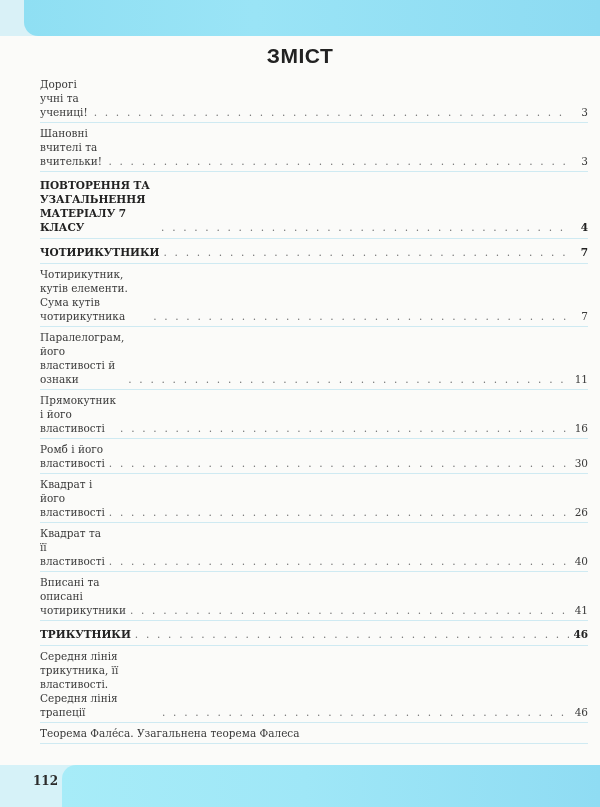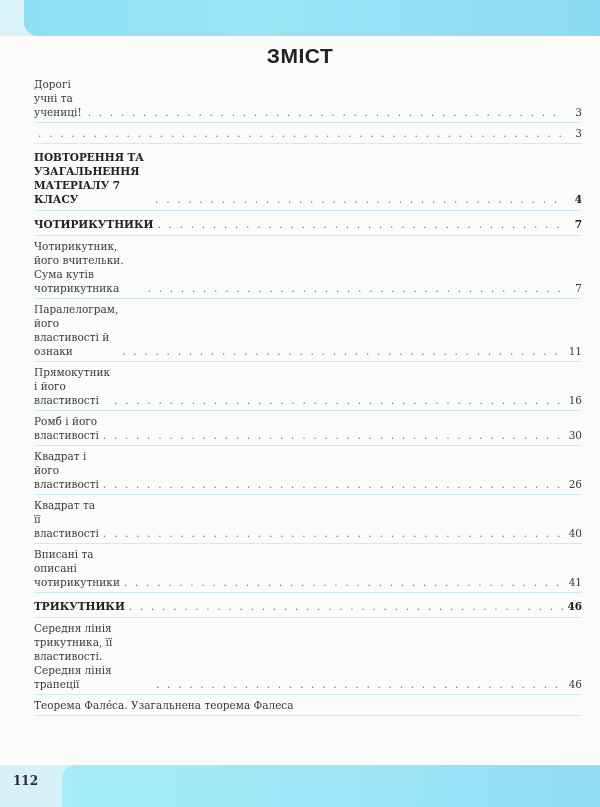--- a/index.html
+++ b/index.html
@@ -36,40 +36,40 @@
     }
     .bottom-banner-fill {
       position: absolute;
       left: 62px; top: 0;
       width: 538px; height: 42px;
       background: linear-gradient(90deg, #a7ecf8 0%, #9fe7f7 45%, #8fdcf3 100%);
       border-top-left-radius: 14px;
     }
     .page-number {
       position: absolute;
-      left: 13px; top: 774px;
+      left: 33px; top: 774px;
       font-family: "DejaVu Serif", "Liberation Serif", serif;
       font-weight: bold;
       font-size: 12px;
       color: #2b2b2b;
     }
     .page-title {
       position: absolute;
       left: 0; top: 44px;
       width: 600px;
       text-align: center;
       font-family: "Liberation Sans", "DejaVu Sans", sans-serif;
       font-weight: bold;
       font-size: 21px;
       letter-spacing: 0.5px;
       color: #222;
     }
     .toc {
       position: absolute;
-      left: 34px; top: 74px;
+      left: 40px; top: 74px;
       width: 548px;
     }
     .entry {
       display: flex;
       align-items: flex-end;
       font-size: 10.5px;
       line-height: 14px;
       padding: 3px 0 3px 0;
       border-bottom: 1px solid #cfeaf2;
       color: #3a3a3a;
@@ -116,35 +116,36 @@
 
 <div class="page-title">ЗМІСТ</div>
 
 <div class="toc">
   <div class="entry">
     <span class="title">Дорогі учні та учениці!</span>
     <span class="dots"></span>
     <span class="page">3</span>
   </div>
   <div class="entry">
+    <span class="title">Шановні вчителі та вчительки!</span>
     <span class="dots"></span>
     <span class="page">3</span>
   </div>
   <div class="entry section">
     <span class="title">ПОВТОРЕННЯ ТА УЗАГАЛЬНЕННЯ МАТЕРІАЛУ 7 КЛАСУ</span>
     <span class="dots"></span>
     <span class="page">4</span>
   </div>
   <div class="entry section">
     <span class="title">ЧОТИРИКУТНИКИ</span>
     <span class="dots"></span>
     <span class="page">7</span>
   </div>
   <div class="entry">
-    <span class="title">Чотирикутник, його вчительки. Сума кутів чотирикутника</span>
+    <span class="title">Чотирикутник, кутів елементи. Сума кутів чотирикутника</span>
     <span class="dots"></span>
     <span class="page">7</span>
   </div>
   <div class="entry">
     <span class="title">Паралелограм, його властивості й ознаки</span>
     <span class="dots"></span>
     <span class="page">11</span>
   </div>
   <div class="entry">
     <span class="title">Прямокутник і його властивості</span>

